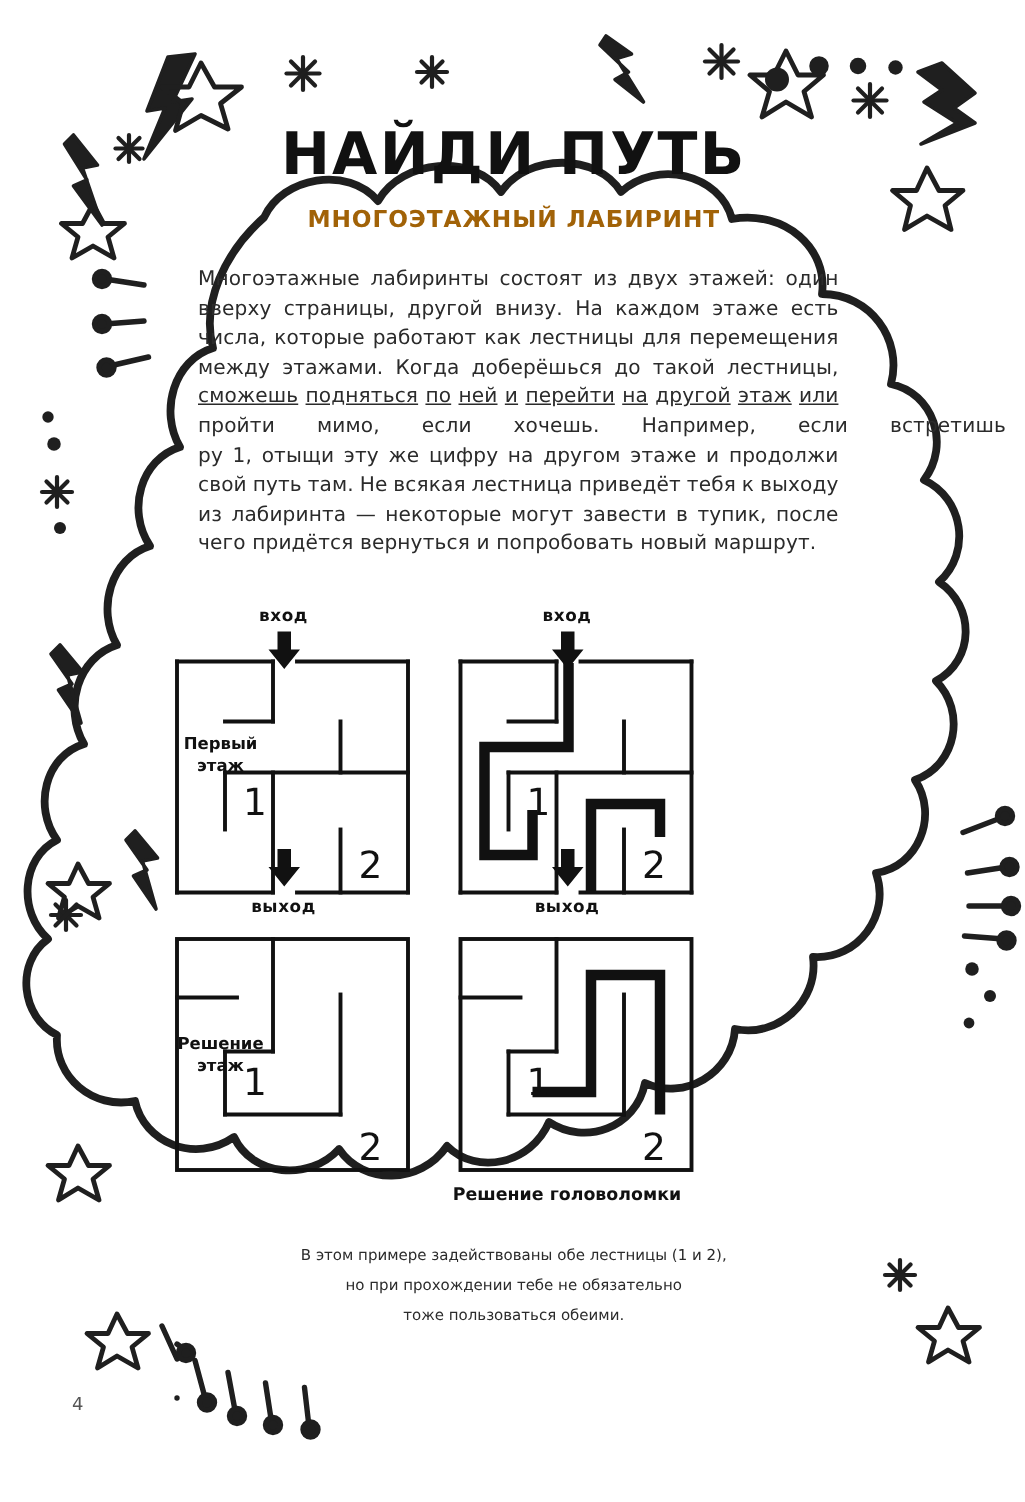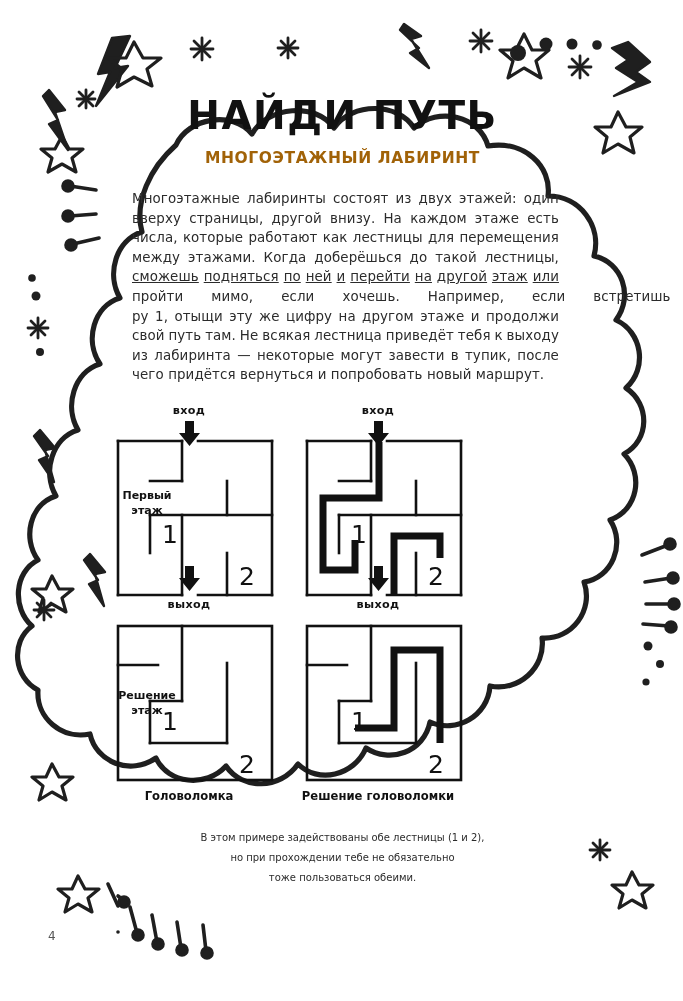--- a/index.html
+++ b/index.html
@@ -22,21 +22,21 @@
   }
   #border-art {
     position: absolute;
     left: 0; top: 0;
     width: 683px; height: 1001px;
     pointer-events: none;
   }
   #content {
     position: absolute;
     left: 110px;
-    top: 96px;
+    top: 84px;
     width: 465px;
   }
 
   
   .title {
     text-align: center;
     font-family: "DejaVu Sans", "Liberation Sans", sans-serif;
     font-weight: bold;
     font-size: 39px;
     letter-spacing: 1.5px;
@@ -496,21 +496,20 @@
     <div class="floor-label" style="left:-2px; top:290px;">
       <span>Решение</span><br>
       <span>этаж</span>
     </div>
 
     <div class="gate-label" style="left:39px; top:6px;">вход</div>
     <div class="gate-label" style="left:228px; top:6px;">вход</div>
     <div class="gate-label" style="left:39px; top:200px;">выход</div>
     <div class="gate-label" style="left:228px; top:200px;">выход</div>
 
-    <div class="col-caption" style="left:-21px; top:391px;">Головоломка</div>
     <div class="col-caption" style="left:168px; top:391px;">Решение головоломки</div>
 
     <svg style="position:absolute; left:0; top:0;" width="465" height="410" viewBox="0 0 465 410">
 
       <g fill="#111">
         <path d="M 75 23 h 9 v 12 h 6 l -10.5 13 l -10.5 -13 h 6 Z"></path>
         <path d="M 75 168 h 9 v 12 h 6 l -10.5 13 l -10.5 -13 h 6 Z"></path>
         <path d="M 264 23 h 9 v 12 h 6 l -10.5 13 l -10.5 -13 h 6 Z"></path>
         <path d="M 264 168 h 9 v 12 h 6 l -10.5 13 l -10.5 -13 h 6 Z"></path>
       </g>

